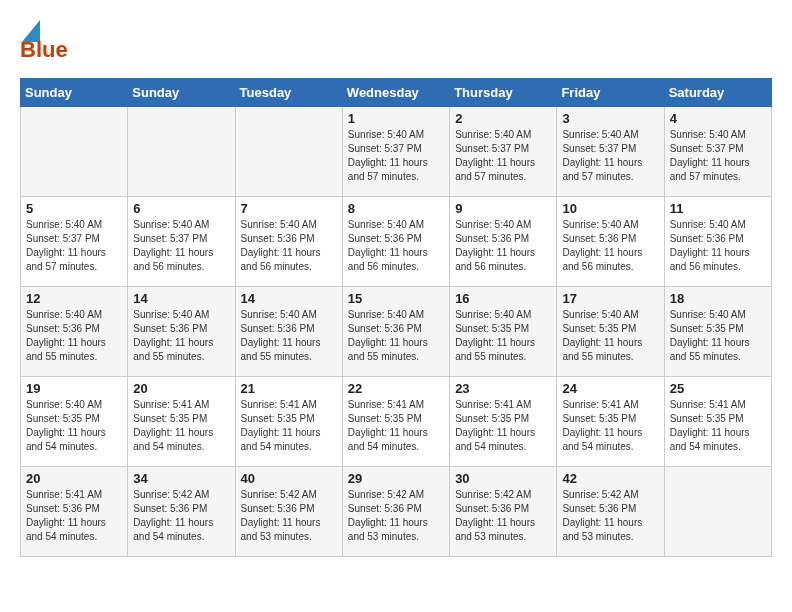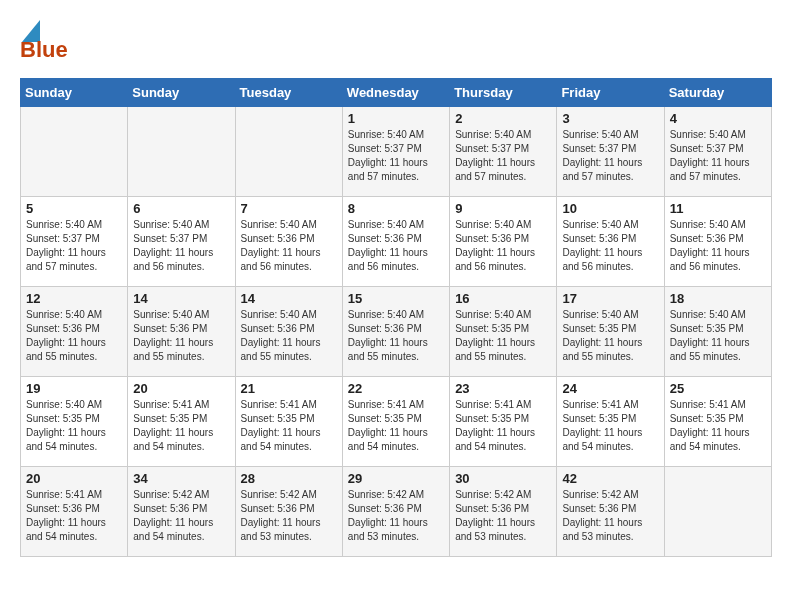--- a/index.html
+++ b/index.html
@@ -316,21 +316,21 @@
 and 54 minutes.</div>
         </td>
         <td>
           <span class="day-num">34</span>
           <div class="day-info" style="white-space: pre-line;">Sunrise: 5:42 AM
 Sunset: 5:36 PM
 Daylight: 11 hours
 and 54 minutes.</div>
         </td>
         <td>
-          <span class="day-num">28</span>
+          <span class="day-num">40</span>
           <div class="day-info" style="white-space: pre-line;">Sunrise: 5:42 AM
 Sunset: 5:36 PM
 Daylight: 11 hours
 and 53 minutes.</div>
         </td>
         <td>
           <span class="day-num">29</span>
           <div class="day-info" style="white-space: pre-line;">Sunrise: 5:42 AM
 Sunset: 5:36 PM
 Daylight: 11 hours

